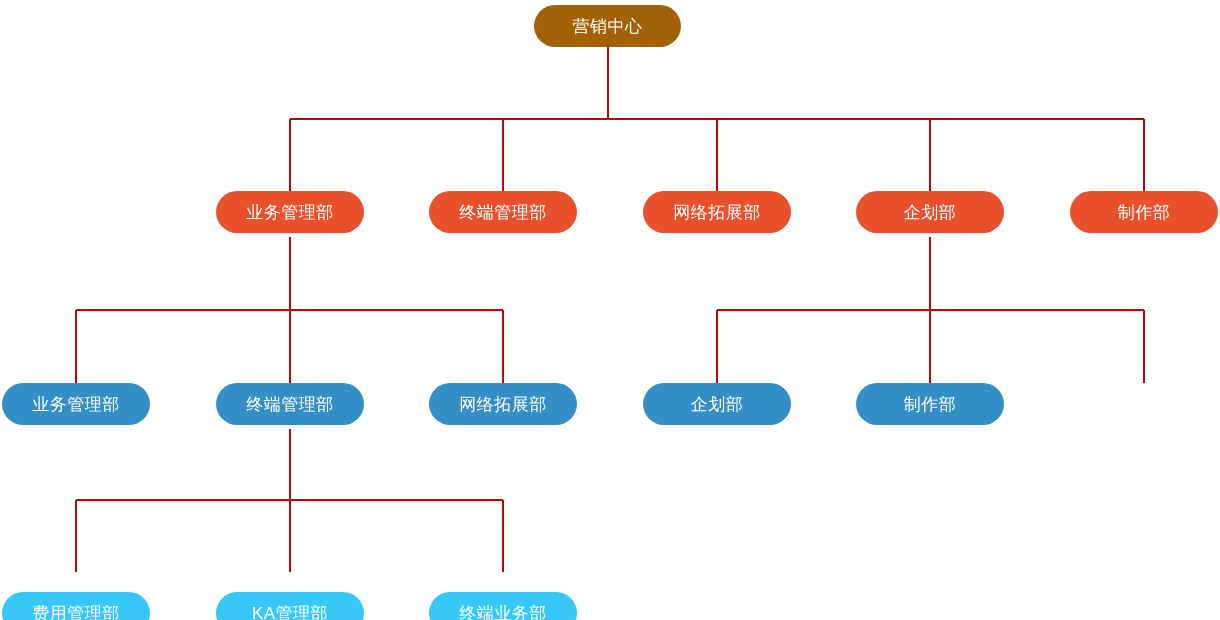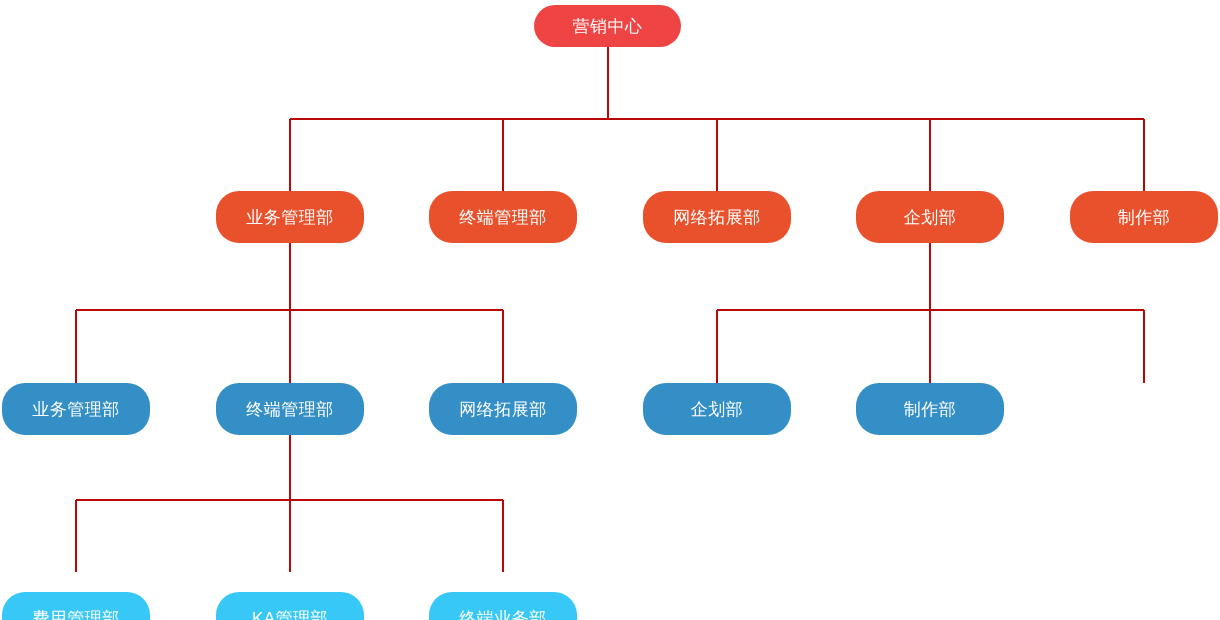--- a/index.html
+++ b/index.html
@@ -18,36 +18,36 @@
   .connectors {
     position: absolute;
     left: 0; top: 0;
     width: 1220px;
     height: 620px;
   }
   .node {
     position: absolute;
     box-sizing: border-box;
     width: 148px;
-    height: 52px;
+    height: 42px;
     border-radius: 23px;
     display: flex;
     align-items: center;
     justify-content: center;
     color: #ffffff;
     font-size: 17px;
     letter-spacing: 0.5px;
     white-space: nowrap;
     user-select: none;
   }
   .root {
     width: 147px;
     height: 42px;
     border-radius: 21px;
-    background: #ef4444;
+    background: #a16207;
     left: 534px;
     top: 5px;
   }
   .lv2 { background: #e8512c; top: 191px; }
   .lv3 { background: #338fc5; top: 383px; }
   .lv4 { background: #38c8f7; top: 592px; }
 
   
   .c76   { left: 2px;    }
   .c290  { left: 216px;  }

